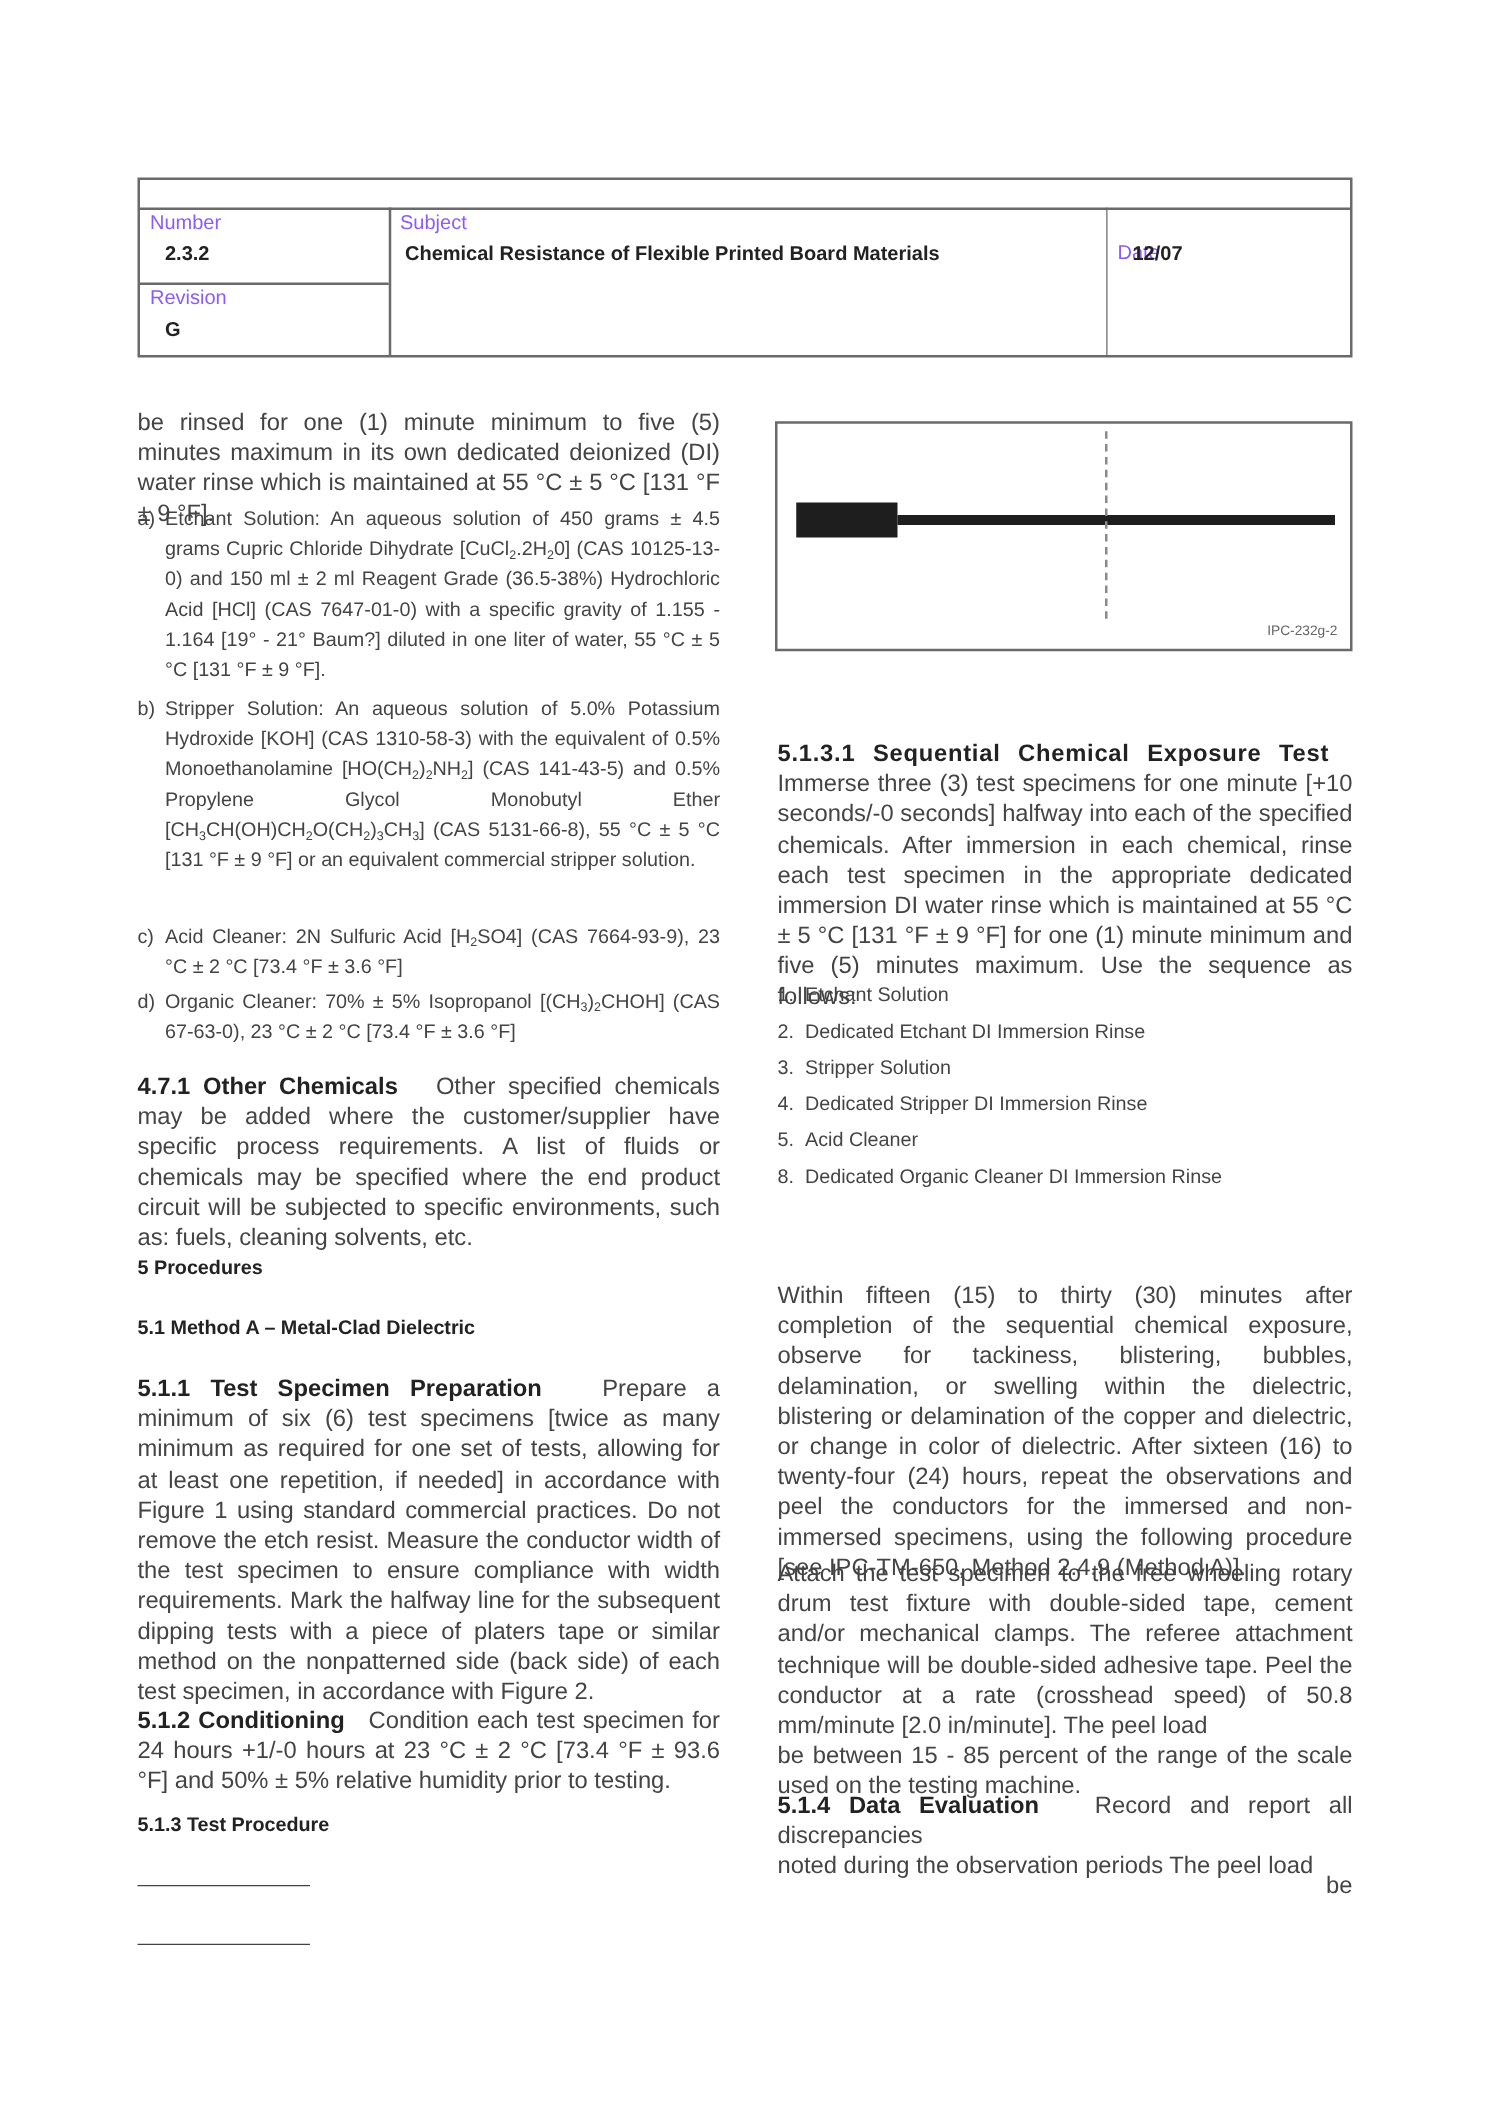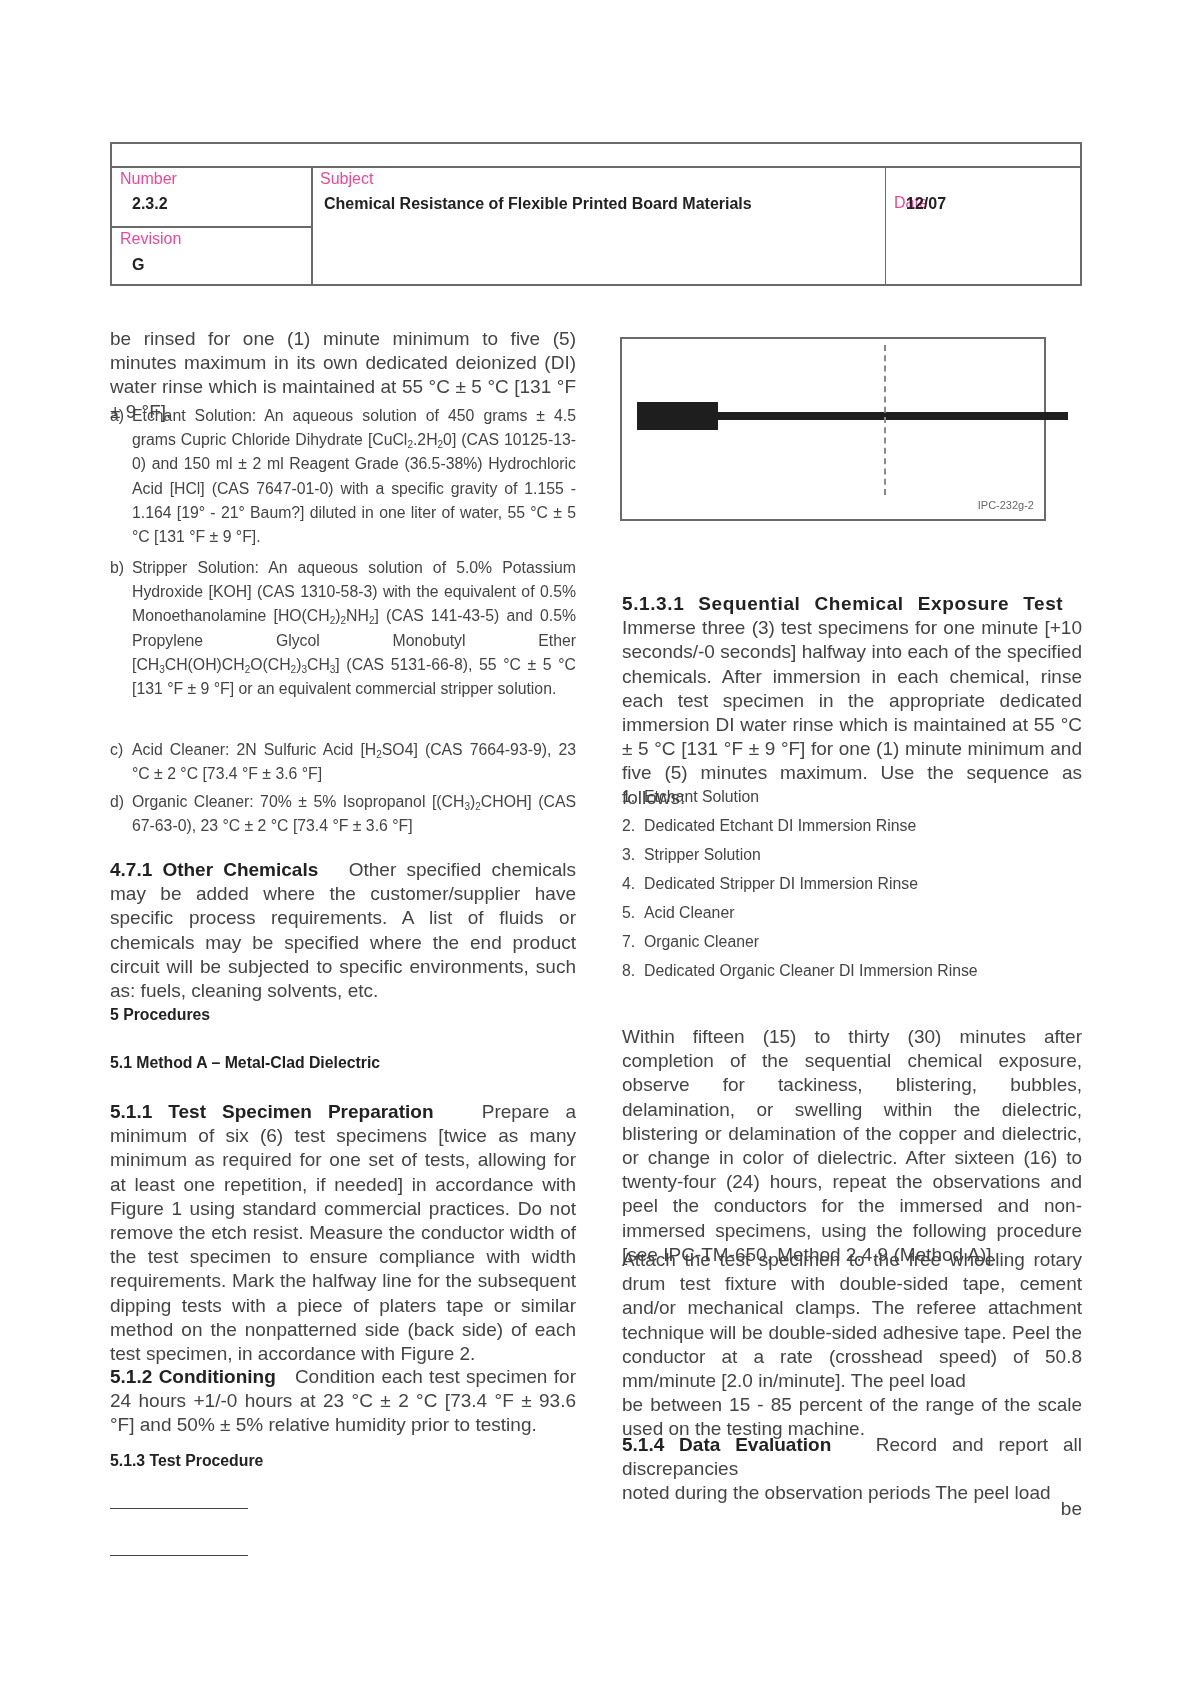--- a/index.html
+++ b/index.html
@@ -6,35 +6,35 @@
   body { width:1191px; height:1684px; position:relative; overflow:hidden;
          font-family:"Liberation Sans", sans-serif; color:#3a3a3a; }
 
   
   .hdr { position:absolute; left:110px; top:142px; width:972px; height:144px;
          border:2px solid #6a6a6a; box-sizing:border-box; }
   .hdr .toprow { position:absolute; left:0; top:0; right:0; height:22px; border-bottom:2px solid #6a6a6a; }
   .hdr .vline1 { position:absolute; left:199px; top:22px; bottom:0; border-left:2px solid #6a6a6a; }
   .hdr .vline2 { position:absolute; left:773px; top:22px; bottom:0; border-left:1.5px solid #6a6a6a; }
   .hdr .hline { position:absolute; left:0; width:199px; top:82px; border-top:2px solid #6a6a6a; }
-  .hlabel { position:absolute; font-size:16px; color:#ec4899; }
+  .hlabel { position:absolute; font-size:16px; color:#8b5cf6; }
   .hval { position:absolute; font-size:16px; font-weight:bold; color:#222; }
 
   .para { position:absolute; font-size:19px; line-height:24.2px; text-align:justify; color:#444; }
   .para b, .hd { font-weight:bold; color:#222; }
   .hd { position:absolute; font-size:15.8px; }
   sub { font-size:10px; line-height:0; vertical-align:-3px; }
   .li { position:absolute; font-size:15.8px; line-height:24.2px; color:#444; }
   .li .mk { position:absolute; left:0; }
   .li .tx { display:block; margin-left:22px; text-align:justify; }
   .ol { position:absolute; font-size:15.8px; color:#444; }
   .ol div { height:29px; }
   .ol .n { display:inline-block; width:22px; }
 
-  .fig { position:absolute; left:620px; top:337px; width:426px; height:184px;
+  .fig { position:absolute; left:620px; top:337px; width:462px; height:184px;
          border:2px solid #6a6a6a; box-sizing:border-box; }
   .fig .pad { position:absolute; left:15px; top:63px; width:81px; height:28px; background:#1e1e1e; }
   .fig .trace { position:absolute; left:96px; top:73px; width:350px; height:8px; background:#1e1e1e; }
   .fig .dash { position:absolute; left:262px; top:6px; height:150px; border-left:2px dashed #8a8a8a; }
   .fig .cap { position:absolute; right:10px; bottom:8px; font-size:11px; color:#666; }
 
   .footline { position:absolute; left:110px; width:138px; border-top:1.5px solid #444; }
 </style>
 </head>
 <body>
@@ -106,21 +106,20 @@
 <div class="para" style="left:622px; top:592px; width:460px;">
   <b style="letter-spacing:0.6px;">5.1.3.1 Sequential Chemical Exposure Test</b>&nbsp;&nbsp; <span>Immerse three (3) test specimens for one minute [+10 seconds/-0 seconds] halfway into each of the specified chemicals. After immersion in each chemical, rinse each test specimen in the appropriate dedicated immersion DI water rinse which is maintained at 55 °C ± 5 °C [131 °F ± 9 °F] for one (1) minute minimum and five (5) minutes maximum. Use the sequence as follows:</span>
 </div>
 
 <div class="ol" style="left:622px; top:788px; width:460px;">
   <div><span class="n">1.</span><span>Etchant Solution</span></div>
   <div><span class="n">2.</span><span>Dedicated Etchant DI Immersion Rinse</span></div>
   <div><span class="n">3.</span><span>Stripper Solution</span></div>
   <div><span class="n">4.</span><span>Dedicated Stripper DI Immersion Rinse</span></div>
   <div><span class="n">5.</span><span>Acid Cleaner</span></div>
-  <div><span class="n">7.</span><span>Organic Cleaner</span></div>
   <div><span class="n">8.</span><span>Dedicated Organic Cleaner DI Immersion Rinse</span></div>
 </div>
 
 <div class="para" style="left:622px; top:1025px; width:460px;">Within fifteen (15) to thirty (30) minutes after completion of the sequential chemical exposure, observe for tackiness, blistering, bubbles, delamination, or swelling within the dielectric, blistering or delamination of the copper and dielectric, or change in color of dielectric. After sixteen (16) to twenty-four (24) hours, repeat the observations and peel the conductors for the immersed and non-immersed specimens, using the following procedure [see IPC-TM-650, Method 2.4.9 (Method A)].</div>
 
 <div class="para" style="left:622px; top:1248px; width:460px;">
   <span>Attach the test specimen to the free wheeling rotary drum test fixture with double-sided tape, cement and/or mechanical clamps. The referee attachment technique will be double-sided adhesive tape. Peel the conductor at a rate (crosshead speed) of 50.8 mm/minute [2.0 in/minute]. The peel load</span><br>
   <span>be between 15 - 85 percent of the range of the scale used on the testing machine.</span>
 </div>
 

